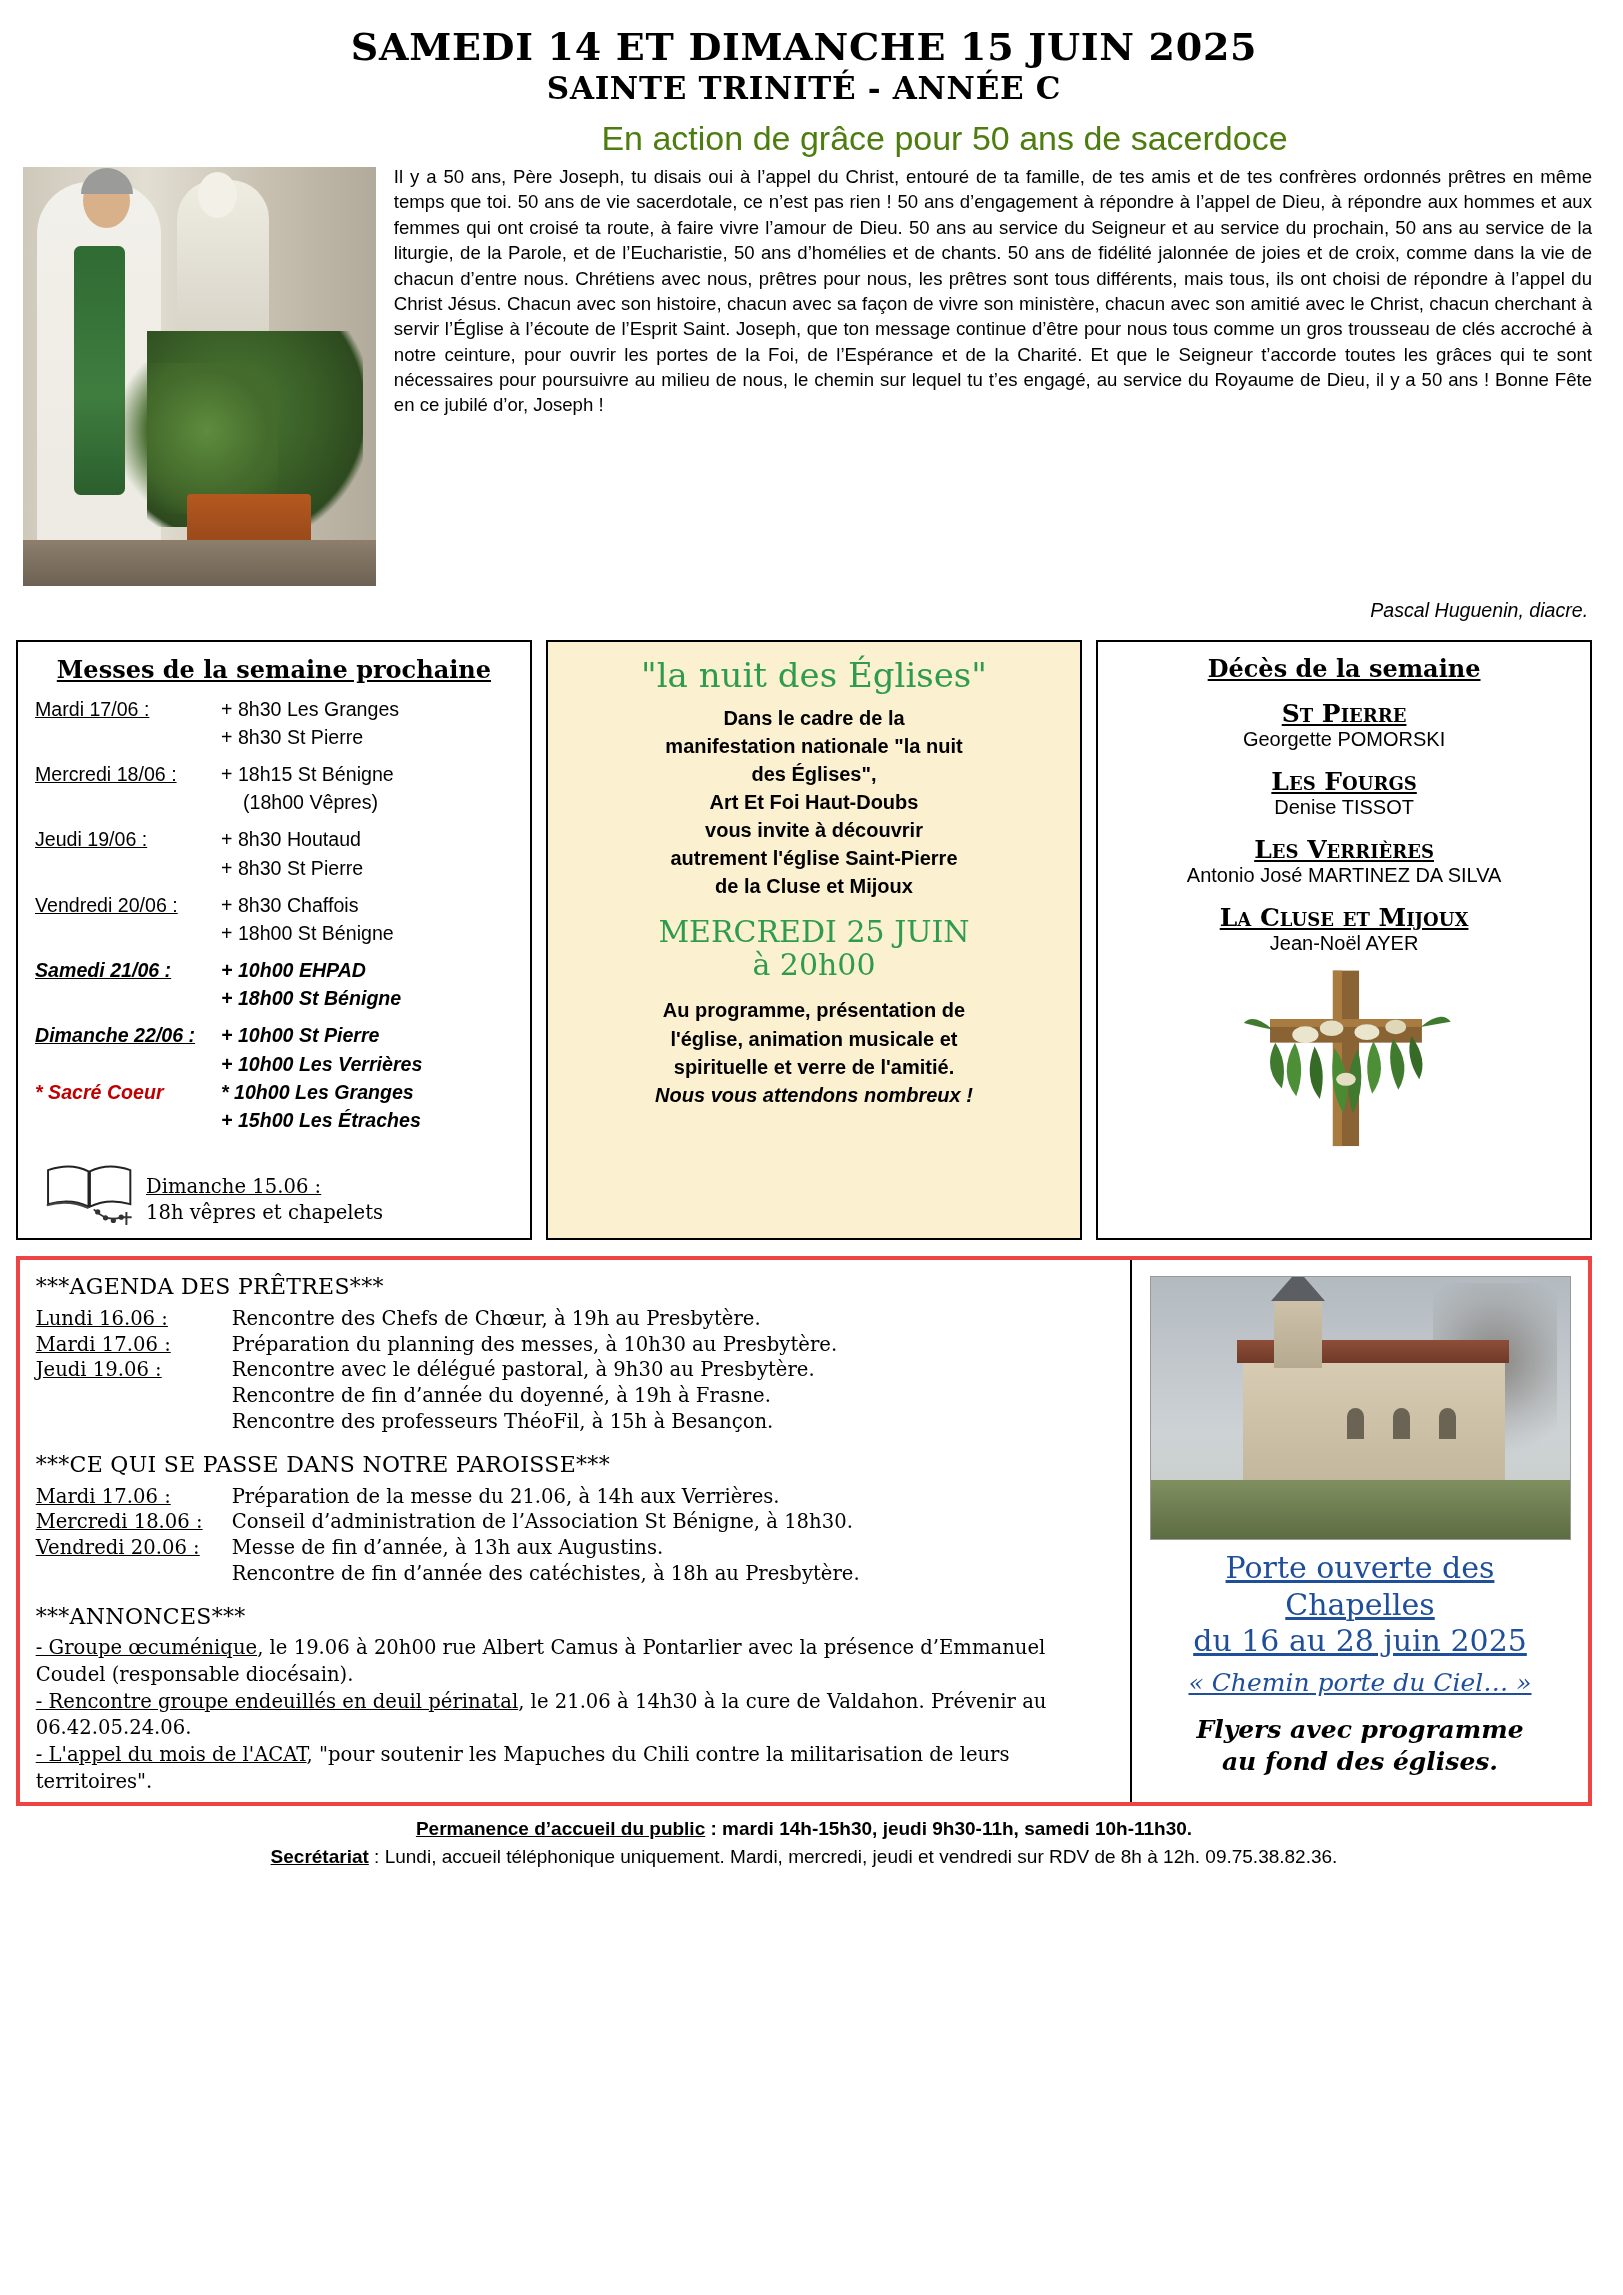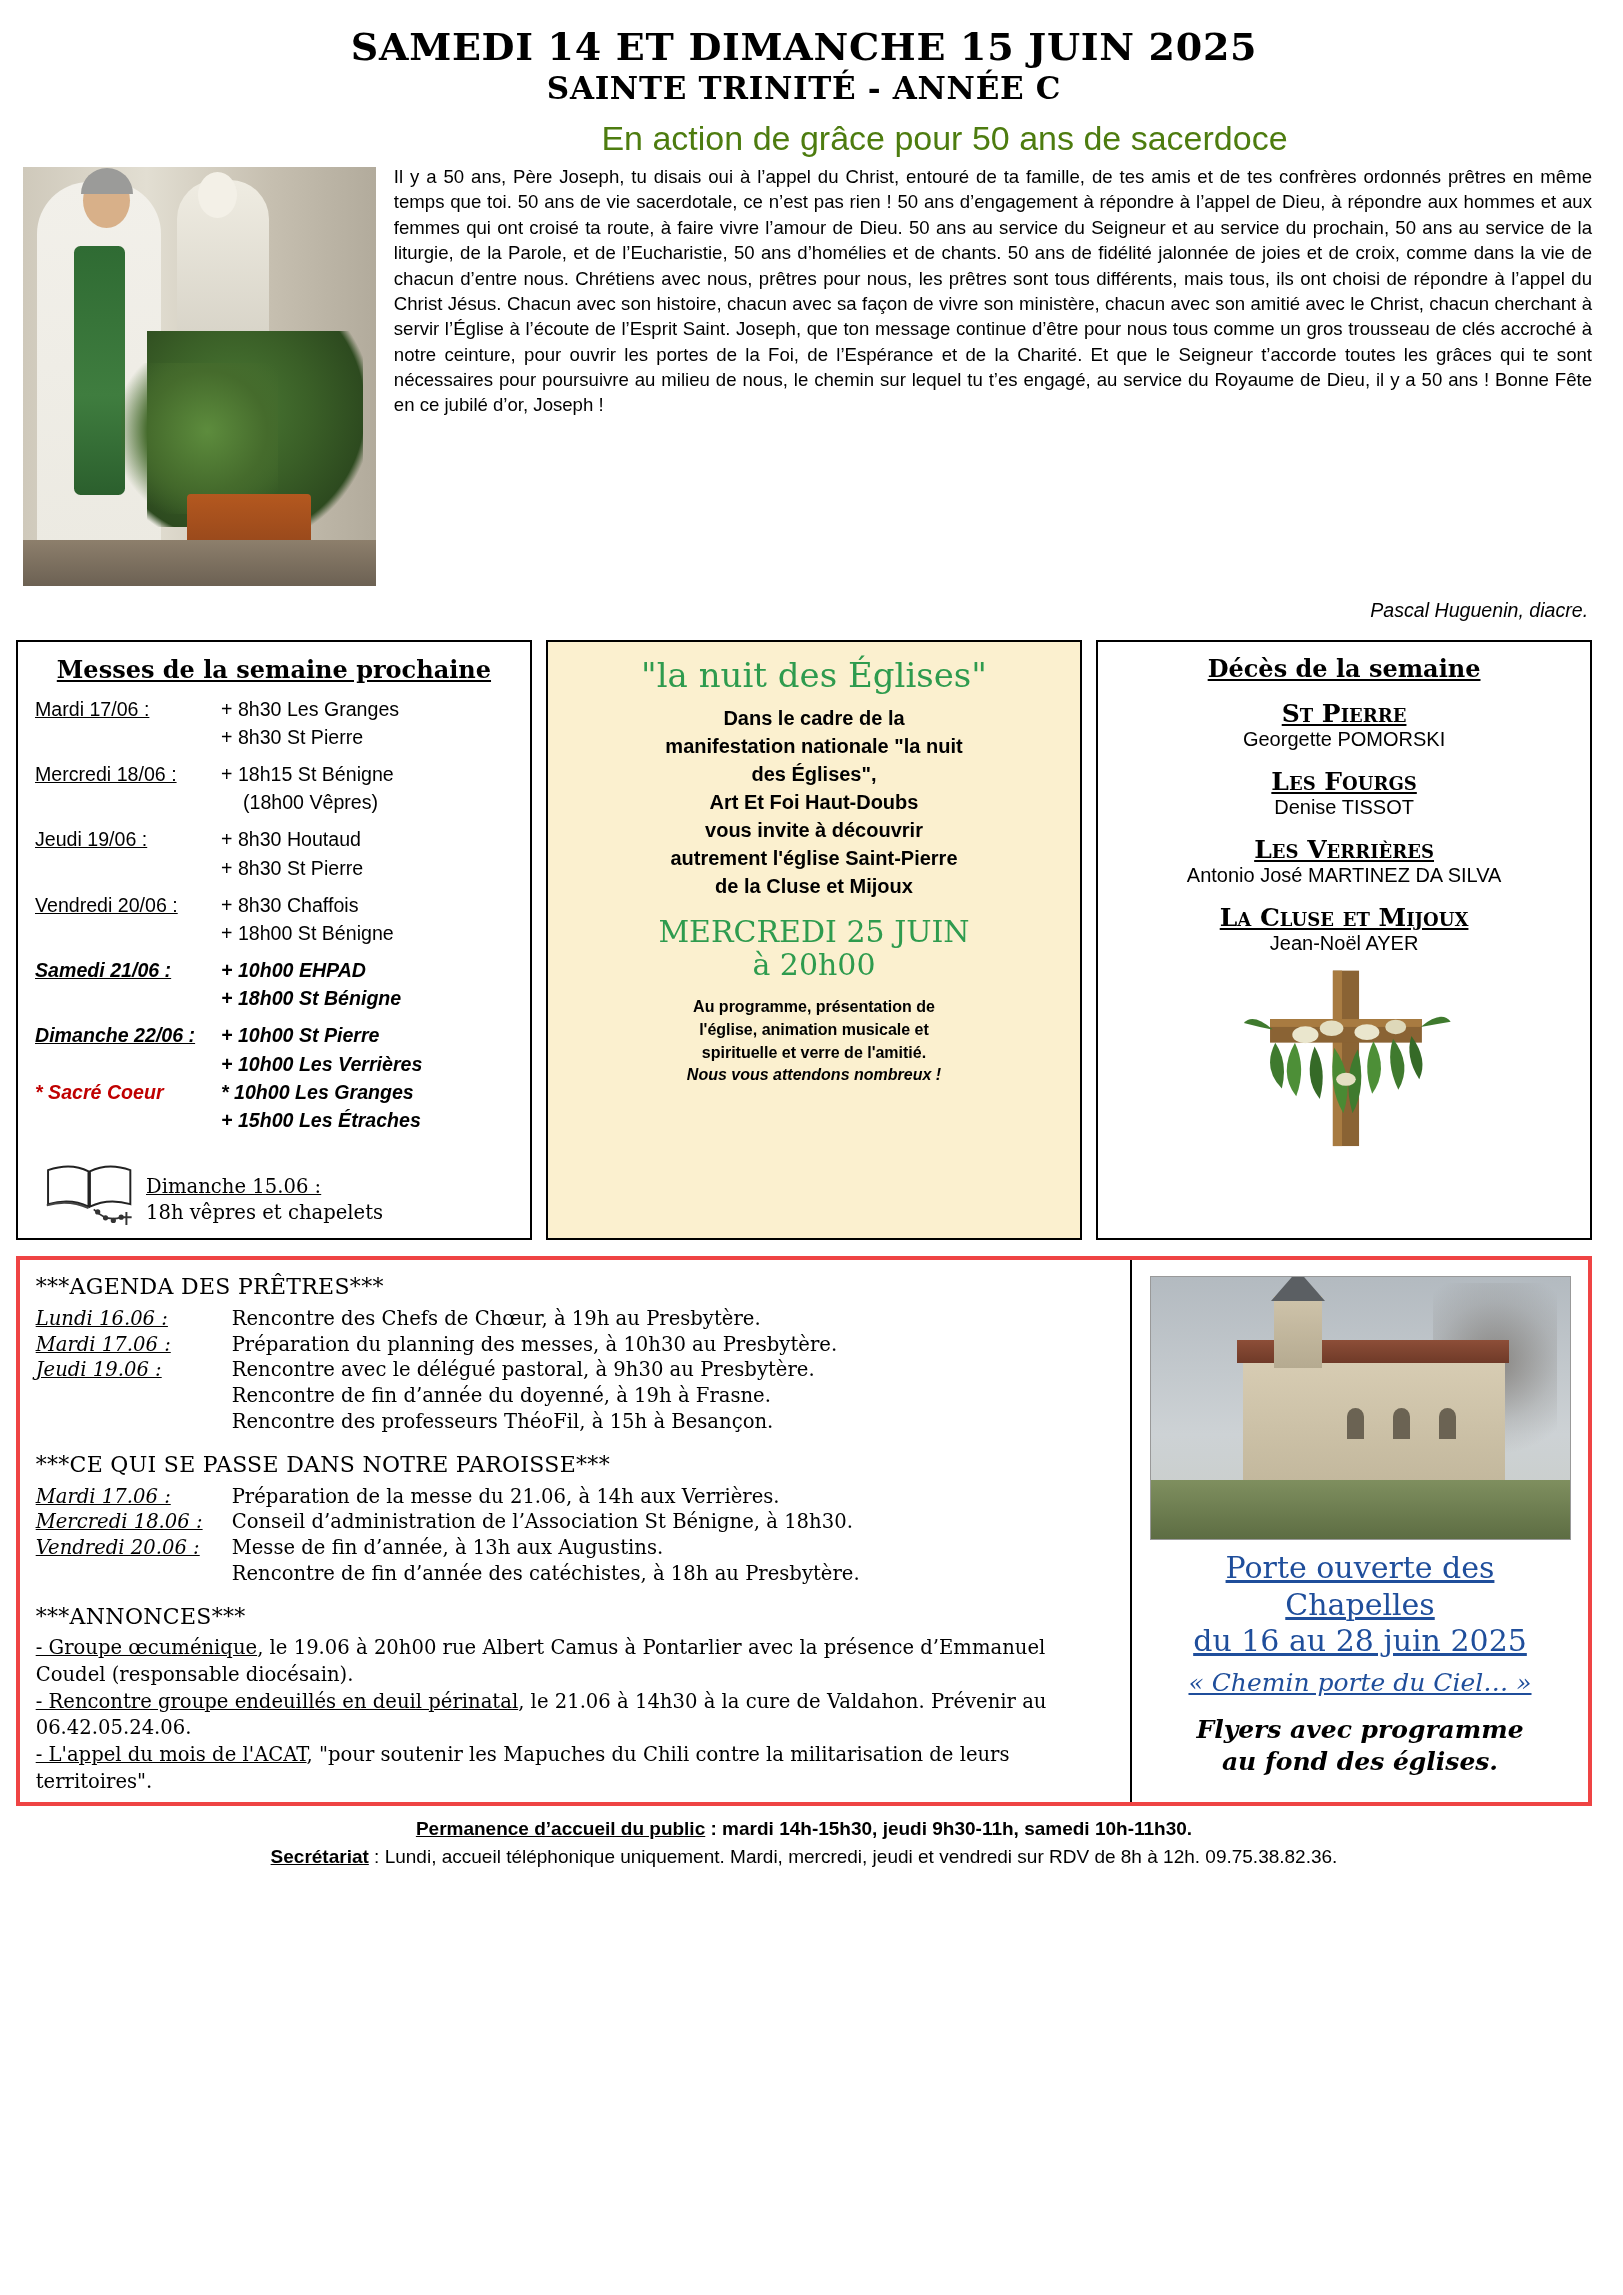--- a/index.html
+++ b/index.html
@@ -205,21 +205,21 @@
   .nuit-date {
     font-family: "DejaVu Serif", serif;
     color: #2E9B4E;
     font-size: 30px;
     text-align: center;
     margin: 14.4px 0 3.9px 0;
     line-height: 1.12;
   }
   .nuit-prog {
     text-align: center;
-    font-size: 16px;
+    font-size: 20px;
     font-weight: bold;
     line-height: 1.42;
     margin-top: 14.4px;
   }
   .nuit-prog .it { font-style: italic; }
 
   
   .deces-name {
     font-family: "DejaVu Serif", serif;
     font-variant: small-caps;
@@ -253,21 +253,21 @@
     padding: 11.8px 15.7px 6.5px 15.7px;
     font-family: "DejaVu Serif", serif;
   }
   .agenda h3 {
     font-size: 22px;
     margin: 2.6px 0 6.5px 0;
     font-weight: normal;
     letter-spacing: 0.3px;
   }
   .ag-line { display:flex; font-size: 19.6px; line-height:1.32; }
-  .ag-date { flex: 0 0 196px; text-decoration: underline; font-style: italic; }
+  .ag-date { flex: 0 0 196px; text-decoration: underline; }
   .ag-date.blank { text-decoration:none; }
   .ag-txt { flex:1; }
   .ag-gap { height: 14.4px; }
   .ann-line { font-size: 19.6px; line-height: 1.36; }
   .ann-line .u { text-decoration: underline; }
 
   .chapel-box {
     width: 458px;
     flex: 0 0 458px;
     border-left: 2px solid #000;

